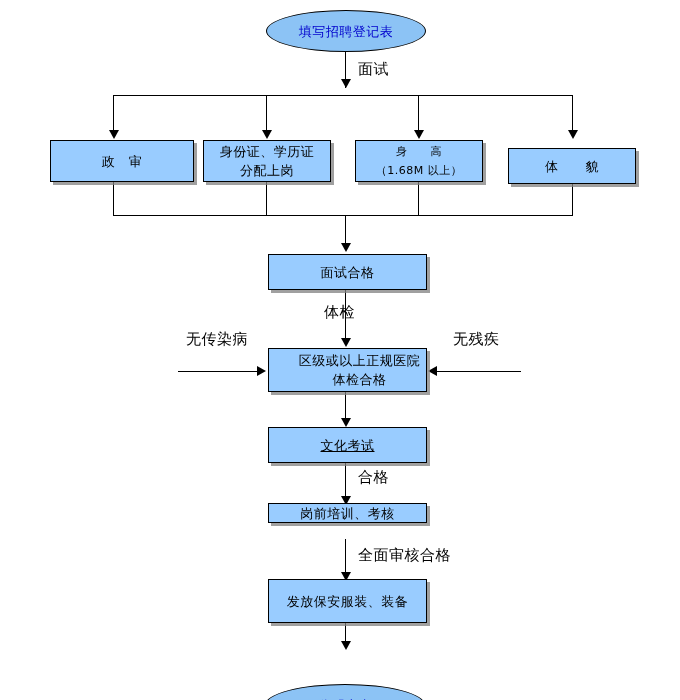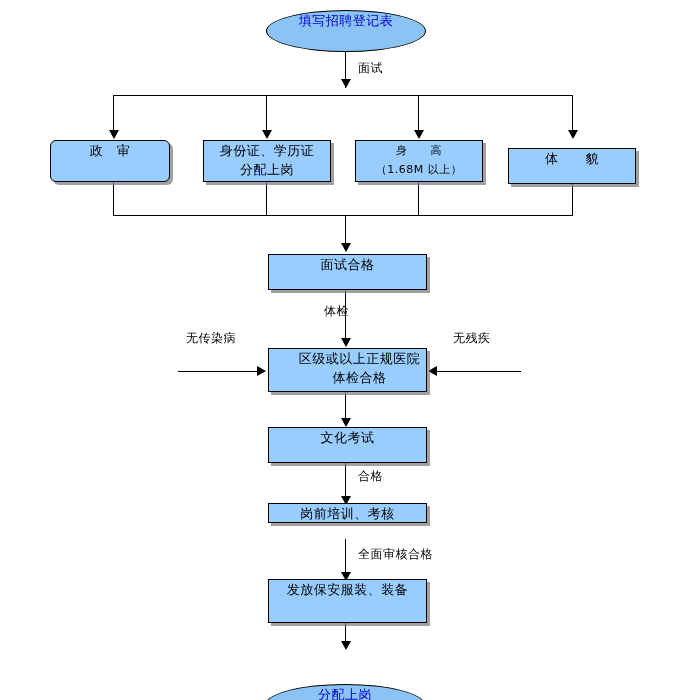--- a/index.html
+++ b/index.html
@@ -15,21 +15,21 @@
     width: 680px;
     height: 700px;
     background: #ffffff;
     overflow: hidden;
   }
   
   .node {
     position: absolute;
     box-sizing: border-box;
     display: flex;
-    align-items: flex-start;
+    align-items: center;
     justify-content: center;
     text-align: center;
     background: #99ccff;
     border: 1px solid #000000;
     color: #000000;
     font-size: 13px;
     line-height: 19px;
     letter-spacing: 0.5px;
     box-shadow: 3px 3px 0 0 rgba(128,128,128,0.75);
     z-index: 3;
@@ -70,21 +70,21 @@
     border-left: 9px solid #000000;
   }
   .arrow.left {
     border-top: 5px solid transparent;
     border-bottom: 5px solid transparent;
     border-right: 9px solid #000000;
   }
   
   .edge-label {
     position: absolute;
-    font-size: 12px;
+    font-size: 15px;
     color: #000000;
     white-space: nowrap;
     z-index: 4;
     letter-spacing: 0.5px;
   }
   .small {
     font-size: 11px;
   }
 </style>
 </head>
@@ -103,21 +103,21 @@
   <div class="ln h" style="left:113px; top:95px; width:460px;"></div>
   <div class="ln v" style="left:113px; top:95px; height:40px;"></div>
   <div class="ln v" style="left:266px; top:95px; height:40px;"></div>
   <div class="ln v" style="left:418px; top:95px; height:40px;"></div>
   <div class="ln v" style="left:572px; top:95px; height:40px;"></div>
   <div class="arrow down" style="left:109px; top:130px;"></div>
   <div class="arrow down" style="left:262px; top:130px;"></div>
   <div class="arrow down" style="left:414px; top:130px;"></div>
   <div class="arrow down" style="left:568px; top:130px;"></div>
 
-  <div class="node" style="left:50px; top:140px; width:120px; height:42px;border-radius:6px;">
+  <div class="node" style="left:50px; top:140px; width:144px; height:42px;">
     <span class="label">政　审</span>
   </div>
 
   <div class="node" style="left:203px; top:140px; width:128px; height:42px;">
     <span class="label">身份证、学历证
 分配上岗</span>
   </div>
 
   <div class="node" style="left:355px; top:140px; width:128px; height:42px;">
     <span class="label small">身　　高
@@ -156,21 +156,21 @@
   <div class="arrow right" style="left:257px; top:366px;"></div>
   <div class="edge-label" style="left:186px; top:330px;">无传染病</div>
 
   <div class="ln h" style="left:437px; top:371px; width:84px;"></div>
   <div class="arrow left" style="left:428px; top:366px;"></div>
   <div class="edge-label" style="left:453px; top:330px;">无残疾</div>
 
   <div class="ln v" style="left:345px; top:392px; height:32px;"></div>
   <div class="arrow down" style="left:341px; top:418px;"></div>
 
-  <div class="node" style="left:268px; top:427px; width:159px; height:36px;">
+  <div class="node" style="left:268px; top:427px; width:159px; height:36px;text-decoration:underline;">
     <span class="label">文化考试</span>
   </div>
 
   <div class="ln v" style="left:345px; top:463px; height:38px;"></div>
   <div class="arrow down" style="left:341px; top:496px;"></div>
   <div class="edge-label" style="left:358px; top:468px;">合格</div>
 
   <div class="node" style="left:268px; top:503px; width:159px; height:20px;">
     <span class="label">岗前培训、考核</span>
   </div>

